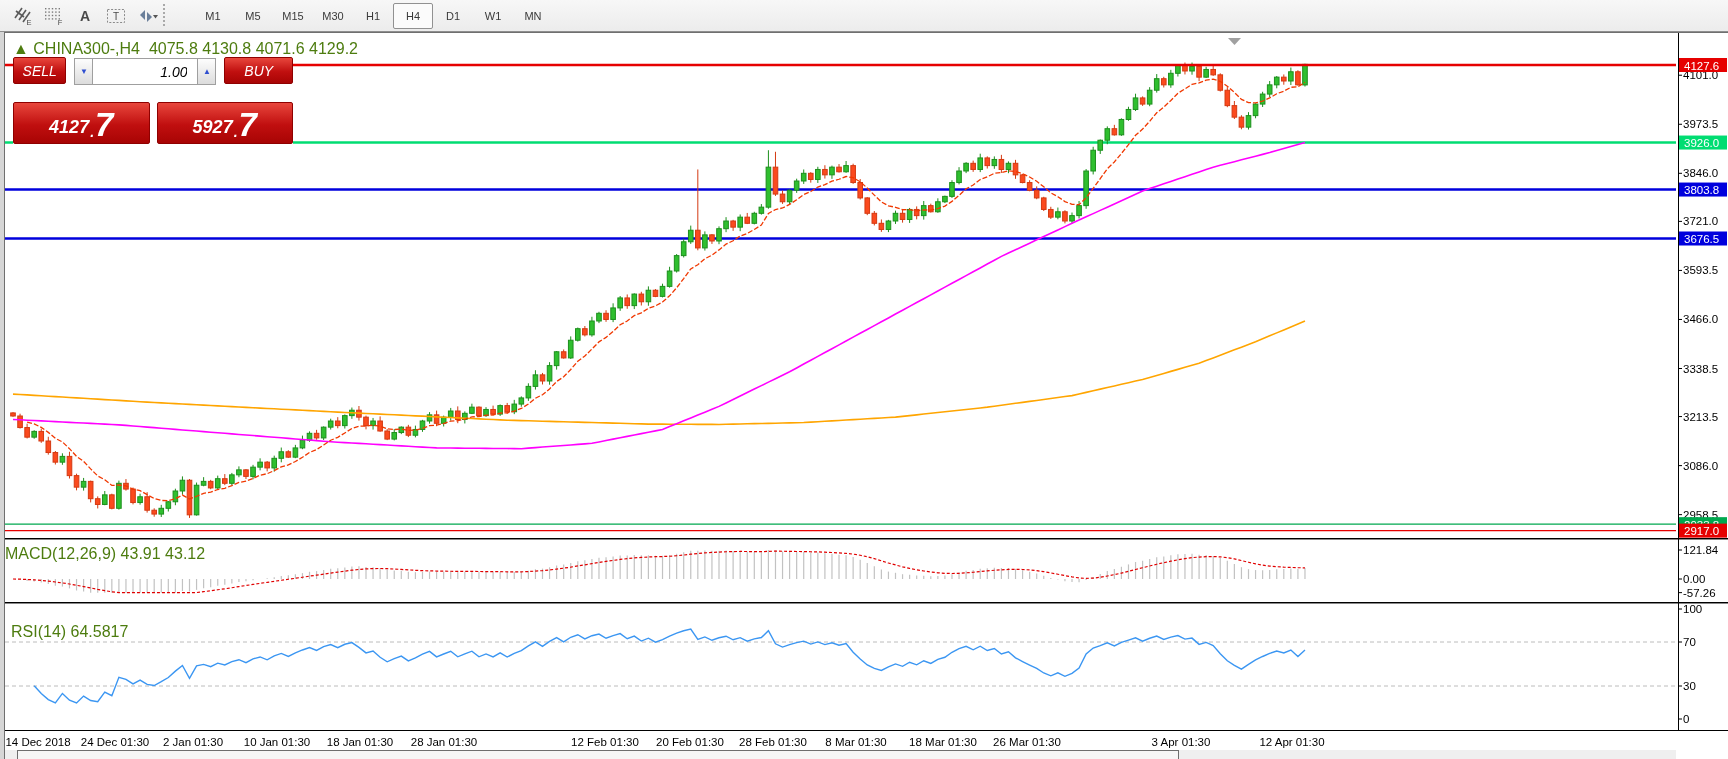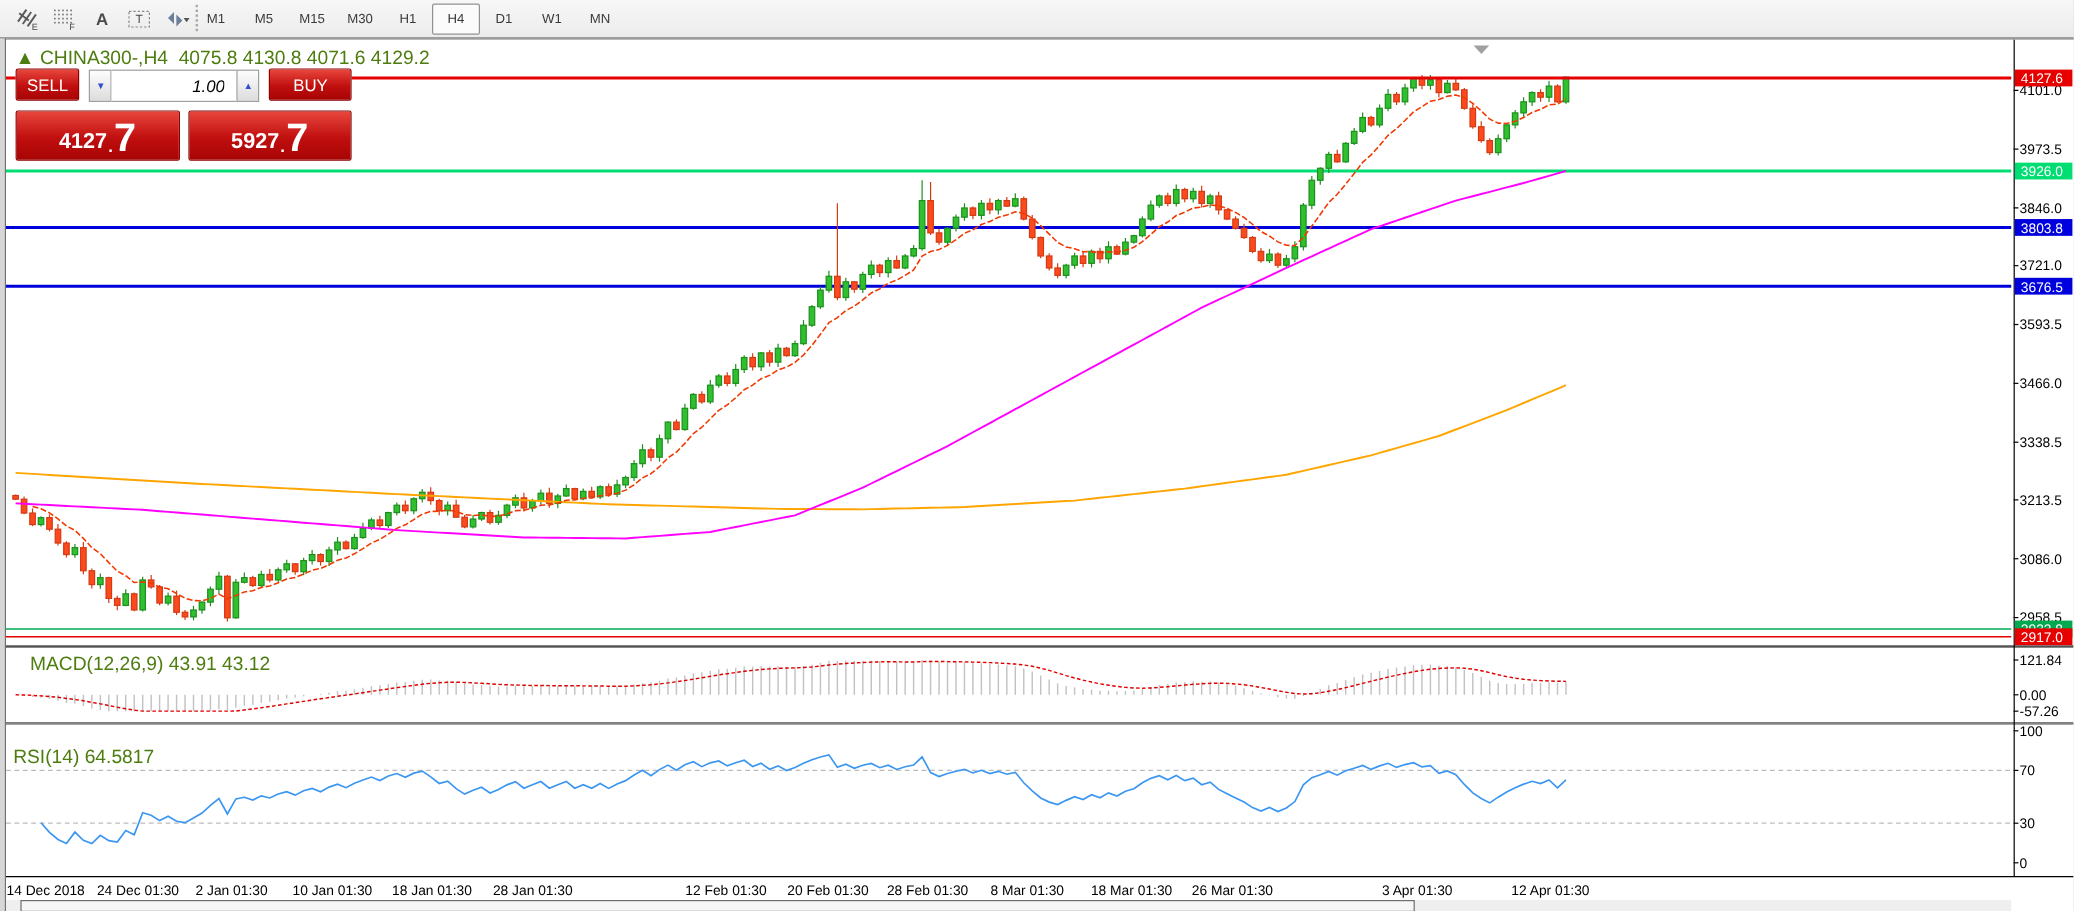--- a/index.html
+++ b/index.html
@@ -4,46 +4,46 @@
 <style>
   html,body{margin:0;padding:0;width:1728px;height:759px;overflow:hidden;
     background:#d6d6d6;font-family:"Liberation Sans",sans-serif;}
   
   #toolbar{position:absolute;left:0;top:0;width:1728px;height:31px;
     background:linear-gradient(#f7f7f7,#ececec);border-bottom:1px solid #8e8e8e;}
   .tb-icon{position:absolute;top:2px;width:27px;height:26px;display:flex;
     align-items:center;justify-content:center;border:1px solid transparent;border-radius:2px;}
   .tb-sep{position:absolute;top:4px;left:163px;width:6px;height:22px;
     border-left:2px dotted #a9a9a9;}
-  #tf-row{position:absolute;left:160px;top:3px;height:25px;display:flex;}
+  #tf-row{position:absolute;left:193px;top:3px;height:25px;display:flex;}
   .tf-btn{min-width:30px;padding:0 4px;height:24px;line-height:24px;text-align:center;
     font-size:11px;color:#3a3a3a;border:1px solid transparent;border-radius:2px;cursor:default;}
   .tf-btn.active{background:#fbfbfb;border:1px solid #919191;}
   
   #chart-window{position:absolute;left:4px;top:32px;width:1723px;height:727px;
     background:#fff;border-left:1px solid #6f6f6f;border-top:1px solid #6f6f6f;}
   #chart-svg{position:absolute;left:0;top:0;}
   .panel-label{position:absolute;font-size:16px;color:#4d7c0f;white-space:pre;z-index:5;}
   #chart-title{left:8px;top:7px;}
-  #macd-label{left:20px;top:512px;}
+  #macd-label{left:0;top:512px;}
   #rsi-label{left:6px;top:590px;}
   
   #trade-widget{position:absolute;left:8px;top:24px;width:280px;z-index:6;background:#fff;}
   #tw-row1{display:flex;height:27px;}
   .red-btn{background:linear-gradient(#e8463c,#c00f0f 55%,#a80404);border:1px solid #8f0000;
-    color:#fff;font-size:14px;display:flex;align-items:center;justify-content:center;border-radius:2px;}
+    color:#fff;font-size:14px;display:flex;align-items:center;justify-content:center;border-radius:2px;font-style:italic;}
   #sell-btn{width:58px;}
   #buy-btn{width:75px;}
   #vol-group{display:flex;margin:0 8px;height:25px;align-self:center;}
   .stepper{width:17px;height:25px;background:linear-gradient(#fdfdfd,#dcdcdc);
     border:1px solid #9f9f9f;display:flex;align-items:center;justify-content:center;
     font-size:8px;color:#2f4fd0;}
   #vol-input{width:92px;height:23px;border:1px solid #9f9f9f;border-left:none;border-right:none;
     text-align:right;padding-right:10px;font-size:14px;font-family:"Liberation Sans",sans-serif;font-style:italic;}
-  #tw-row2{display:flex;margin-top:8px;height:42px;}
+  #tw-row2{display:flex;margin-top:18px;height:42px;}
   .price-box{width:136px;display:flex;align-items:flex-end;justify-content:center;
     padding-bottom:3px;color:#fff;}
   .price-box .small{font-size:18px;font-weight:bold;line-height:26px;}
   .price-box .dot{font-size:14px;font-weight:bold;margin:0 1px;}
   .price-box .big{font-size:33px;font-weight:bold;line-height:30px;}
   #price-box-sell{margin-right:7px;}
   
   #hscroll{position:absolute;left:0px;top:717px;width:1671px;height:10px;background:#efefef;}
   #hscroll-thumb{position:absolute;left:12px;top:0px;width:1160px;height:8px;
     background:#f6f6f6;border:1px solid #6e6e6e;}

